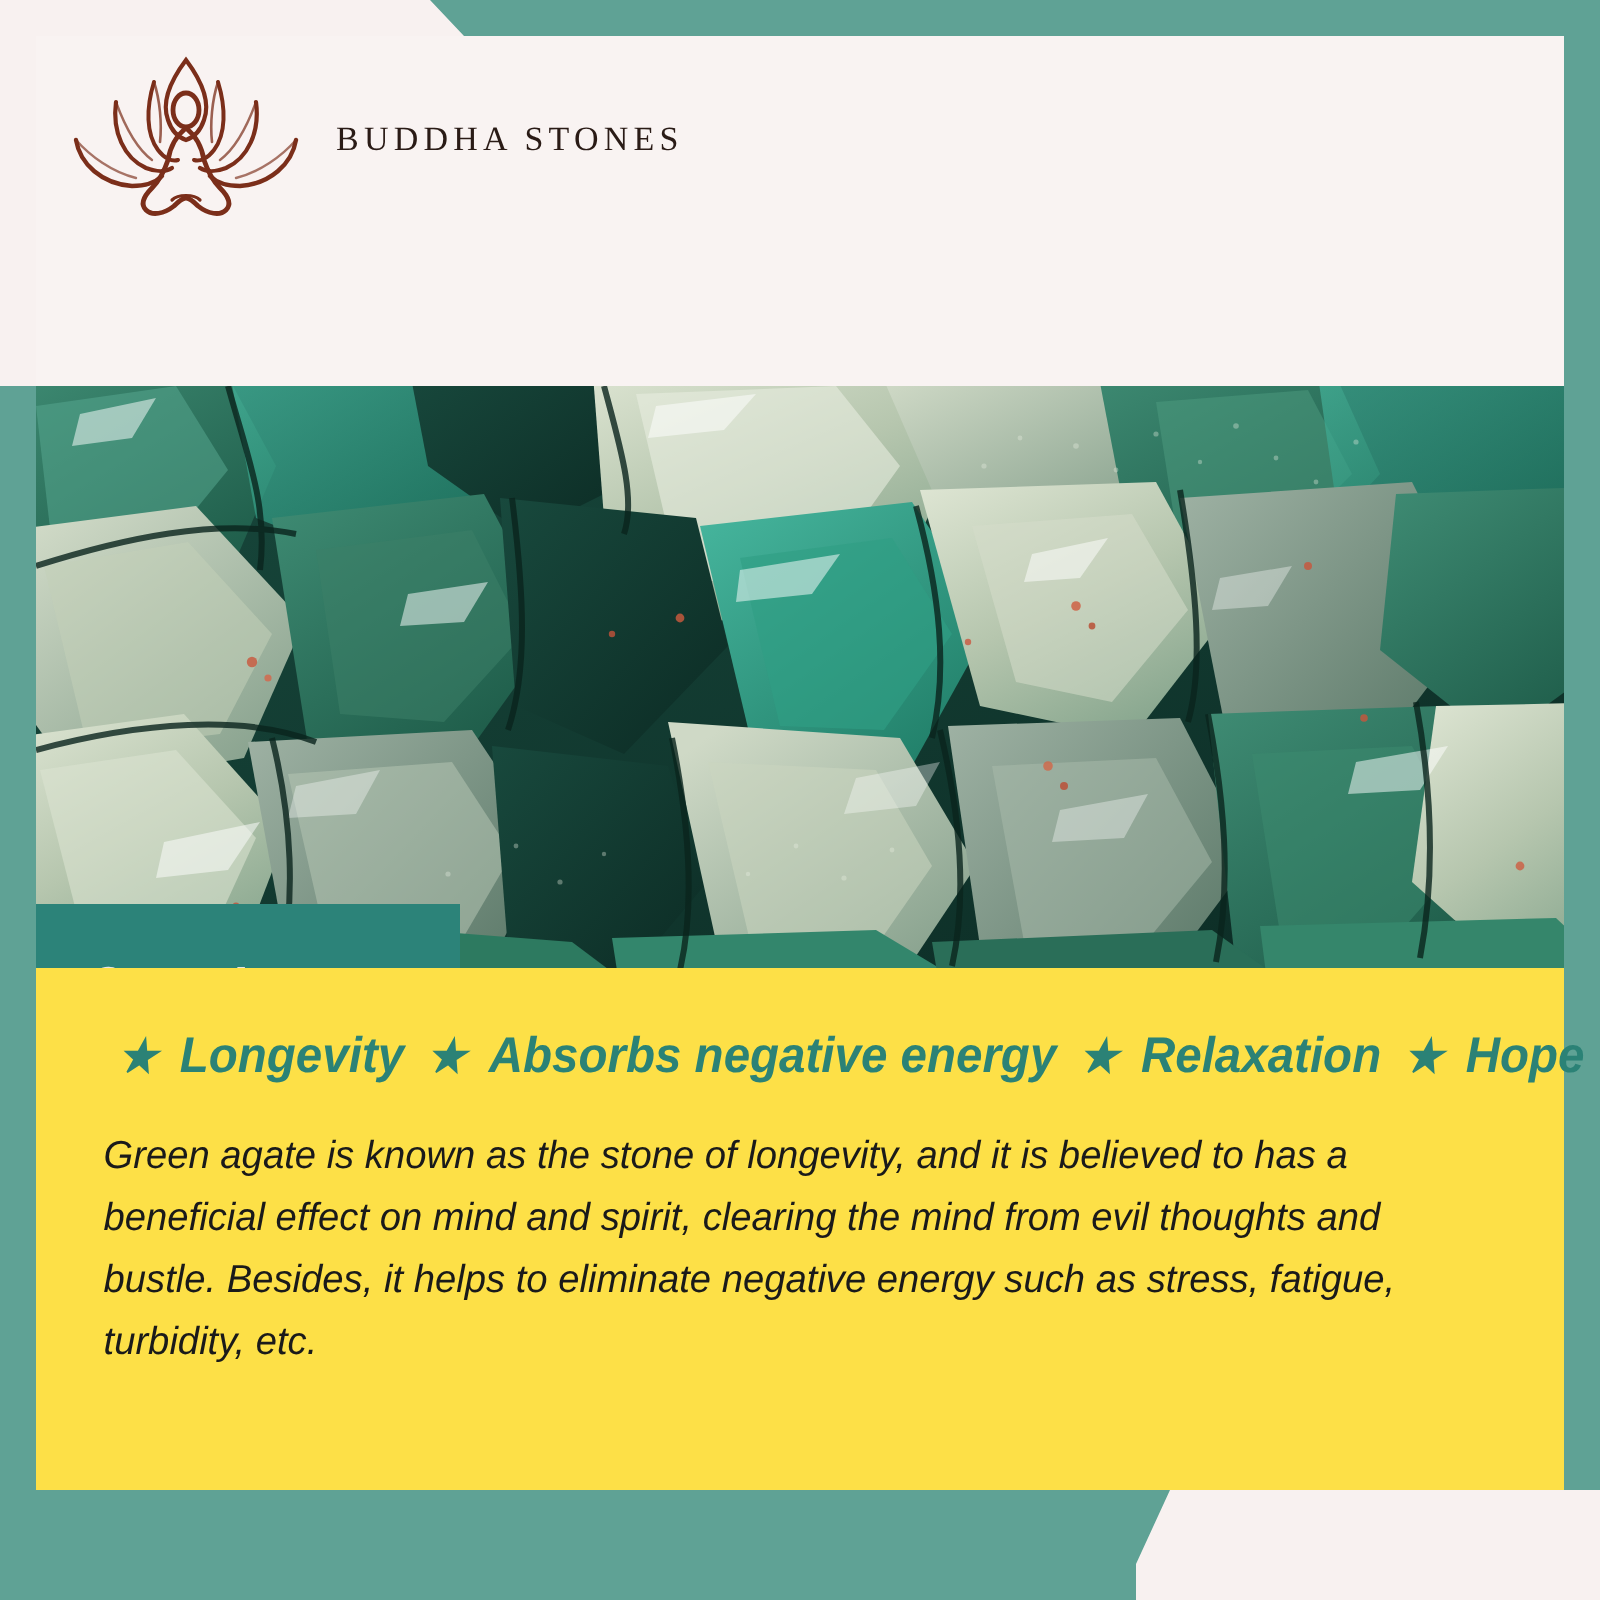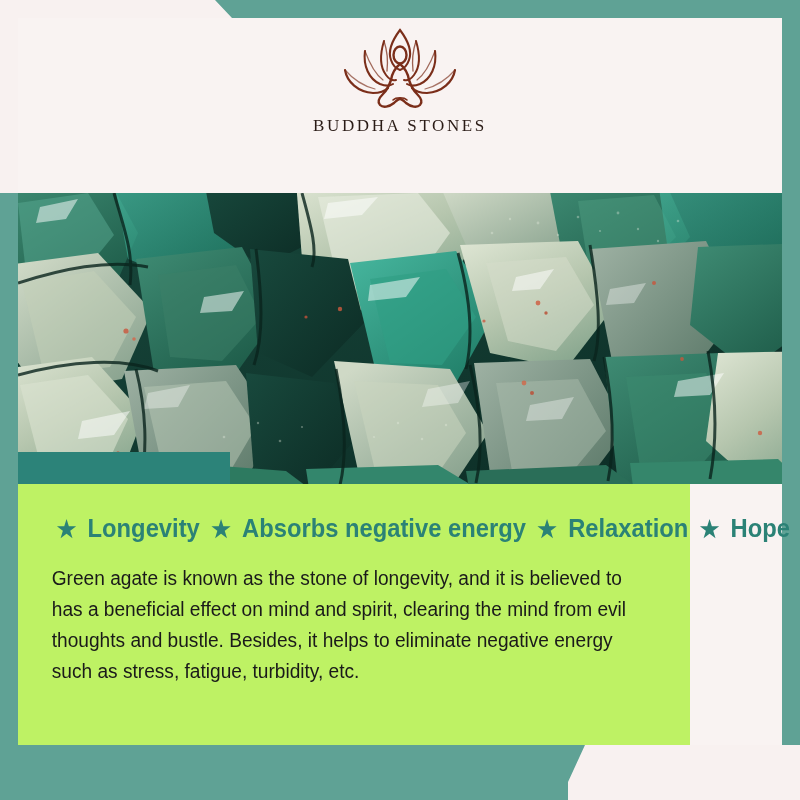--- a/index.html
+++ b/index.html
@@ -47,21 +47,21 @@
 
   
   .header {
     position: absolute;
     top: 18px; left: 18px; width: 764px; height: 175px;
     background: #f9f3f2;
   }
   .logo-wrap {
     position: absolute;
     top: 6px; left: 0; width: 764px;
-    display: flex; flex-direction: column; align-items: center;
+    display: flex; flex-direction: row; align-items: center;
   }
   .logo-mark { width: 150px; height: 88px; display: block; }
   .logo-word {
     margin-top: 4px;
     font-family: "Liberation Serif", serif;
     font-size: 17px;
     letter-spacing: 2.6px;
     color: #2a1b16;
   }
   .title-band {
@@ -101,23 +101,24 @@
     color: #e5e5e5;
     font-size: 21px;
     font-weight: bold;
     letter-spacing: 0.2px;
     margin-top: 48px;
   }
 
   
   .content {
     position: absolute;
-    top: 484px; left: 18px; width: 672px; height: 261px;
-    background: #bef264;
+    top: 484px; left: 18px; width: 764px; height: 261px;
+    background: #fde047;
     padding: 0 22px;
+    font-style: italic;
   }
   .benefits {
     margin-top: 30px;
     text-align: center;
     color: #2b8276;
     font-family: "Liberation Sans Narrow", "Liberation Sans", sans-serif;
     font-weight: bold;
     font-size: 25px;
     white-space: nowrap;
     transform: scaleX(0.95);

